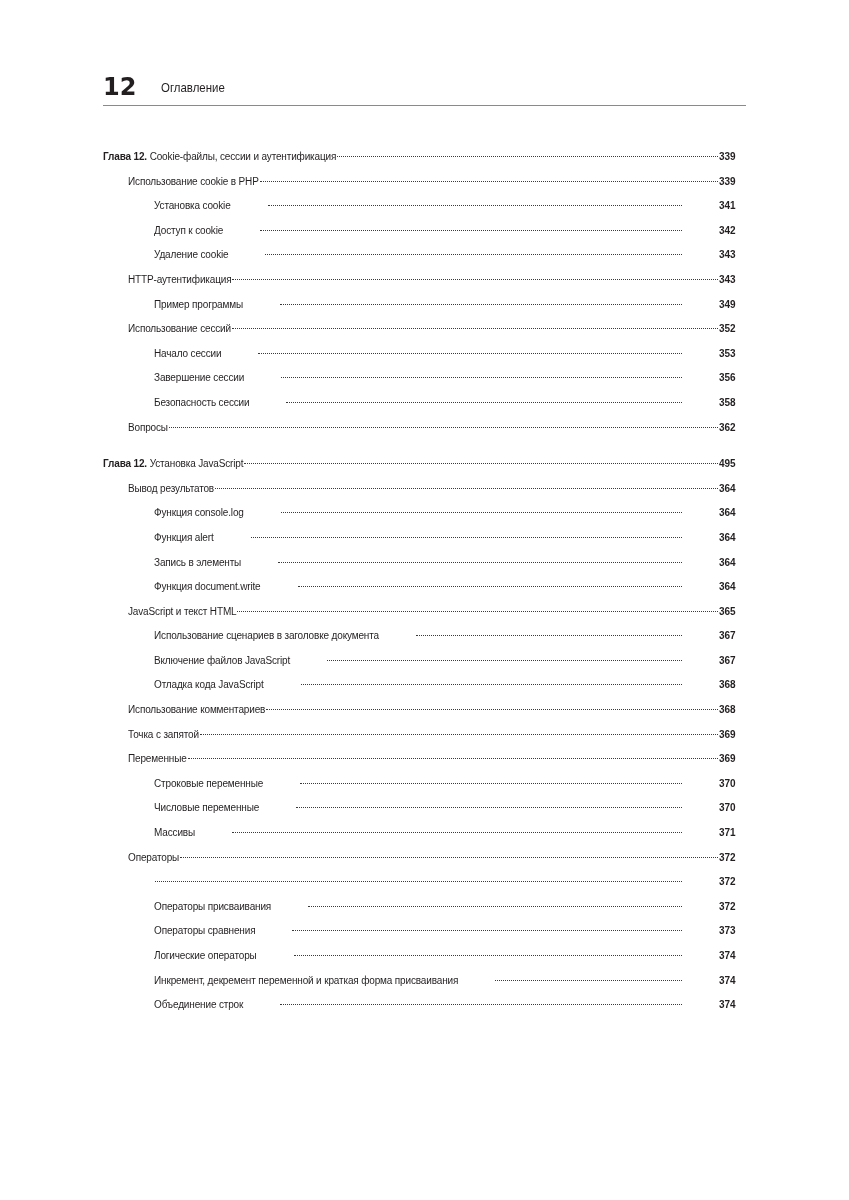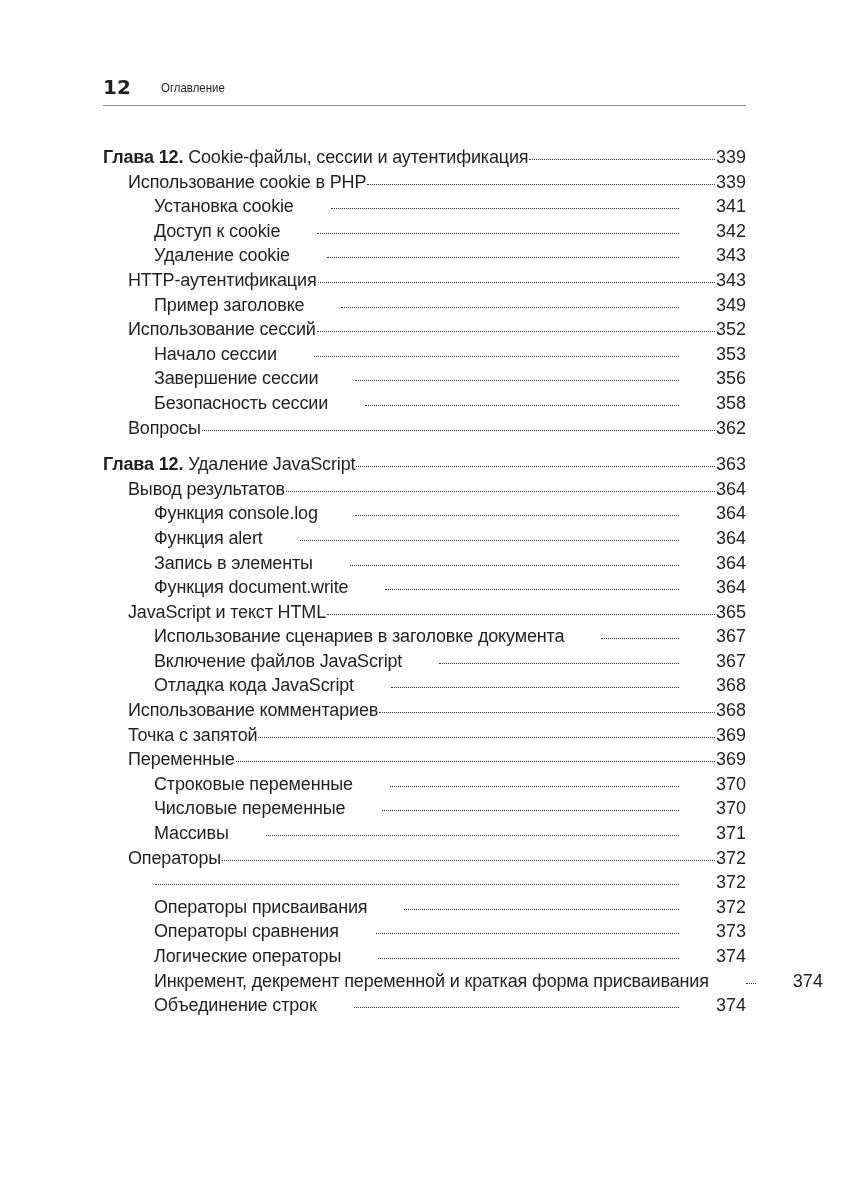--- a/index.html
+++ b/index.html
@@ -21,21 +21,21 @@
       top: 74px;
       width: 643px;
       height: 32px;
     }
     .page-number {
       position: absolute;
       left: 0;
       top: 0;
       font-family: "DejaVu Sans", sans-serif;
       font-weight: bold;
-      font-size: 20px;
+      font-size: 24px;
       line-height: 26px;
       color: #231f20;
     }
     .running-title {
       position: absolute;
       left: 58px;
       top: 5px;
       font-family: "Liberation Sans", sans-serif;
       font-size: 13px;
       line-height: 18px;
@@ -57,21 +57,21 @@
       top: 145px;
       width: 643px;
     }
     .chapter {
       margin-bottom: 12px;
     }
     .entry {
       display: flex;
       align-items: baseline;
       height: 24.6px;
-      font-size: 18px;
+      font-size: 10px;
       line-height: 24.6px;
       white-space: nowrap;
     }
     .entry.level-0 { padding-left: 0; }
     .entry.level-1 { padding-left: 25px; }
     .entry.level-2 { padding-left: 51px; gap: 36px; }
     .entry .title {
       flex: 0 0 auto;
       letter-spacing: -0.15px;
     }
@@ -80,22 +80,23 @@
     }
     .entry .leader {
       flex: 1 1 auto;
       margin: 0 1px 0 1px;
       border-bottom: 1.4px dotted #3a3a3a;
       transform: translateY(-3px);
       min-width: 10px;
     }
     .entry .page {
       flex: 0 0 auto;
-      text-align: center;
+      text-align: left;
       min-width: 27px;
+      font-weight: bold;
     }
   </style>
 </head>
 <body>
 
 <div class="header">
   <span class="page-number">12</span>
   <span class="running-title">Оглавление</span>
   <div class="header-rule"></div>
 </div>
@@ -126,21 +127,21 @@
         <span class="title">Удаление cookie</span>
         <span class="leader"></span>
         <span class="page">343</span>
       </div>
       <div class="entry level-1">
         <span class="title">HTTP-аутентификация</span>
         <span class="leader"></span>
         <span class="page">343</span>
       </div>
       <div class="entry level-2">
-        <span class="title">Пример заголовке</span>
+        <span class="title">Пример программы</span>
         <span class="leader"></span>
         <span class="page">349</span>
       </div>
       <div class="entry level-1">
         <span class="title">Использование сессий</span>
         <span class="leader"></span>
         <span class="page">352</span>
       </div>
       <div class="entry level-2">
         <span class="title">Начало сессии</span>
@@ -158,23 +159,23 @@
         <span class="page">358</span>
       </div>
       <div class="entry level-1">
         <span class="title">Вопросы</span>
         <span class="leader"></span>
         <span class="page">362</span>
       </div>
     </div>
     <div class="chapter">
       <div class="entry level-0">
-        <span class="title"><b>Глава 12.</b> <span>Удаление JavaScript</span></span>
-        <span class="leader"></span>
-        <span class="page">363</span>
+        <span class="title"><b>Глава 12.</b> <span>Установка JavaScript</span></span>
+        <span class="leader"></span>
+        <span class="page">495</span>
       </div>
       <div class="entry level-1">
         <span class="title">Вывод результатов</span>
         <span class="leader"></span>
         <span class="page">364</span>
       </div>
       <div class="entry level-2">
         <span class="title">Функция console.log</span>
         <span class="leader"></span>
         <span class="page">364</span>

